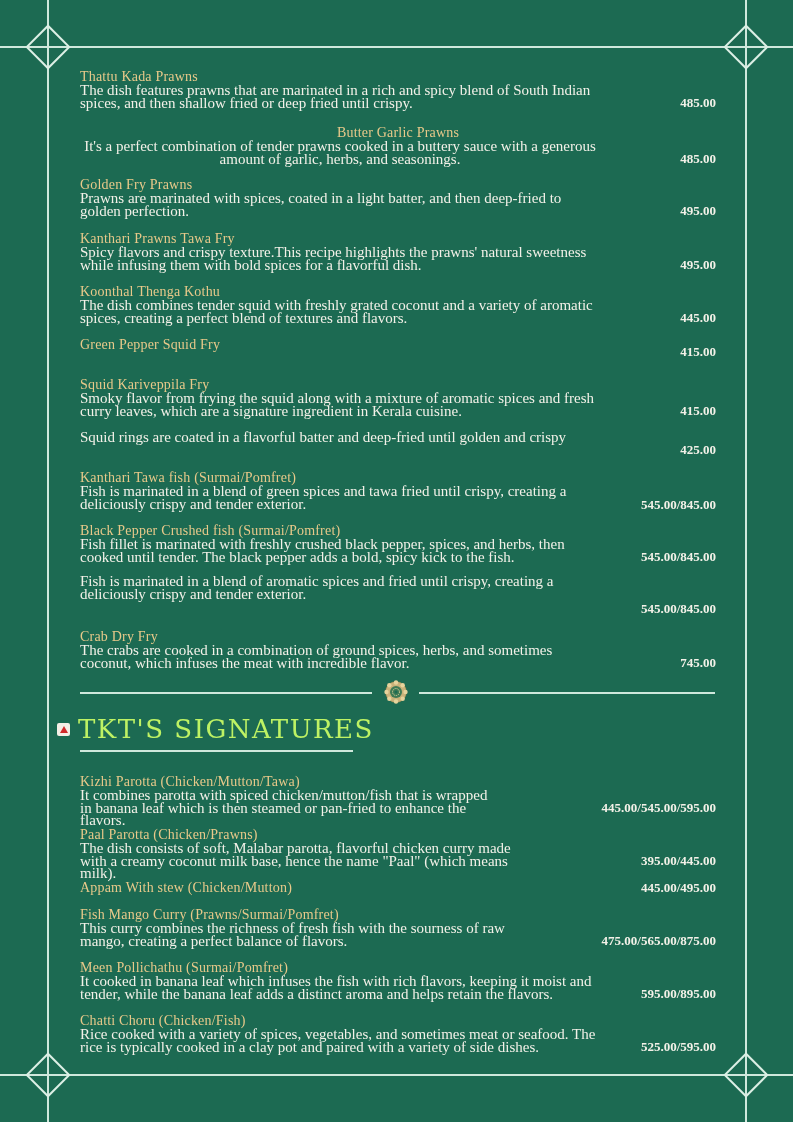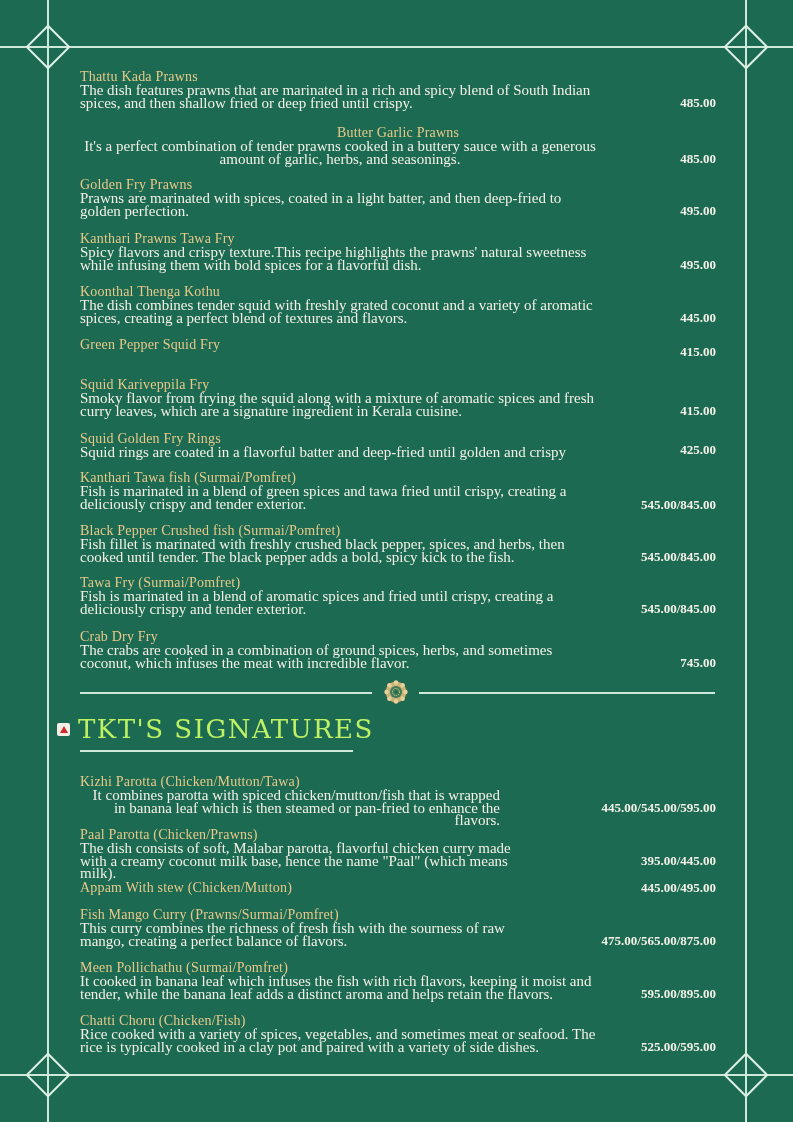--- a/index.html
+++ b/index.html
@@ -88,36 +88,34 @@
 <div class="item" style="top:337px; height:30px;">
   <div class="item-name">Green Pepper Squid Fry</div>
   <div class="item-price" style="bottom:7px;">415.00</div>
 </div>
 <div class="item" style="top:377px; height:42px;">
   <div class="item-name">Squid Kariveppila Fry</div>
   <div class="item-desc">Smoky flavor from frying the squid along with a mixture of aromatic spices and fresh curry leaves, which are a signature ingredient in Kerala cuisine.</div>
   <div class="item-price">415.00</div>
 </div>
 <div class="item" style="top:431px; height:30px;">
-  <div class="item-name">Squid Golden Fry Rings</div>
   <div class="item-desc">Squid rings are coated in a flavorful batter and deep-fried until golden and crispy</div>
   <div class="item-price" style="bottom:3px;">425.00</div>
 </div>
 <div class="item" style="top:470px; height:43px;">
   <div class="item-name">Kanthari Tawa fish (Surmai/Pomfret)</div>
   <div class="item-desc">Fish is marinated in a blend of green spices and tawa fried until crispy, creating a deliciously crispy and tender exterior.</div>
   <div class="item-price">545.00/845.00</div>
 </div>
 <div class="item" style="top:523px; height:42px;">
   <div class="item-name">Black Pepper Crushed fish (Surmai/Pomfret)</div>
   <div class="item-desc">Fish fillet is marinated with freshly crushed black pepper, spices, and herbs, then cooked until tender. The black pepper adds a bold, spicy kick to the fish.</div>
   <div class="item-price">545.00/845.00</div>
 </div>
 <div class="item" style="top:575px; height:42px;">
-  <div class="item-name">Tawa Fry (Surmai/Pomfret)</div>
   <div class="item-desc">Fish is marinated in a blend of aromatic spices and fried until crispy, creating a deliciously crispy and tender exterior.</div>
   <div class="item-price">545.00/845.00</div>
 </div>
 <div class="item" style="top:629px; height:42px;">
   <div class="item-name">Crab Dry Fry</div>
   <div class="item-desc">The crabs are cooked in a combination of ground spices, herbs, and sometimes coconut, which infuses the meat with incredible flavor.</div>
   <div class="item-price">745.00</div>
 </div>
 
 <div class="divider-left"></div>
@@ -140,21 +138,21 @@
   <circle cx="12" cy="12" r="1.5" fill="#1c6a52"></circle>
 </svg>
 <div class="divider-right"></div>
 
 <div class="section-badge"></div>
 <div class="section-title">TKT'S SIGNATURES</div>
 <div class="section-underline"></div>
 
 <div class="item" style="top:774px; height:42px;">
   <div class="item-name">Kizhi Parotta (Chicken/Mutton/Tawa)</div>
-  <div class="item-desc" style="width:420px;text-align:right;">It combines parotta with spiced chicken/mutton/fish that is wrapped in banana leaf which is then steamed or pan-fried to enhance the flavors.</div>
+  <div class="item-desc" style="width:420px;">It combines parotta with spiced chicken/mutton/fish that is wrapped in banana leaf which is then steamed or pan-fried to enhance the flavors.</div>
   <div class="item-price">445.00/545.00/595.00</div>
 </div>
 <div class="item" style="top:827px; height:42px;">
   <div class="item-name">Paal Parotta (Chicken/Prawns)</div>
   <div class="item-desc" style="width:460px;">The dish consists of soft, Malabar parotta, flavorful chicken curry made with a creamy coconut milk base, hence the name "Paal" (which means milk).</div>
   <div class="item-price">395.00/445.00</div>
 </div>
 <div class="item" style="top:880px; height:16px;">
   <div class="item-name">Appam With stew (Chicken/Mutton)</div>
   <div class="item-price">445.00/495.00</div>

